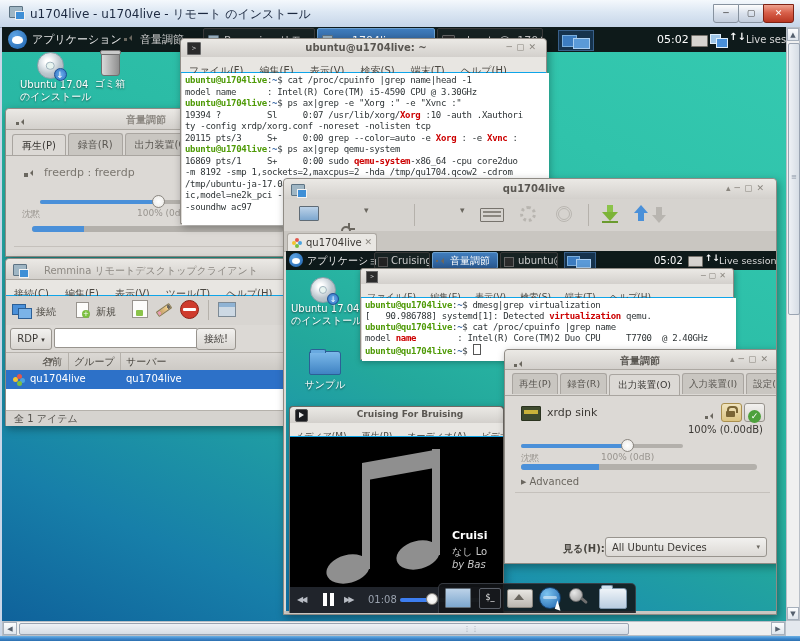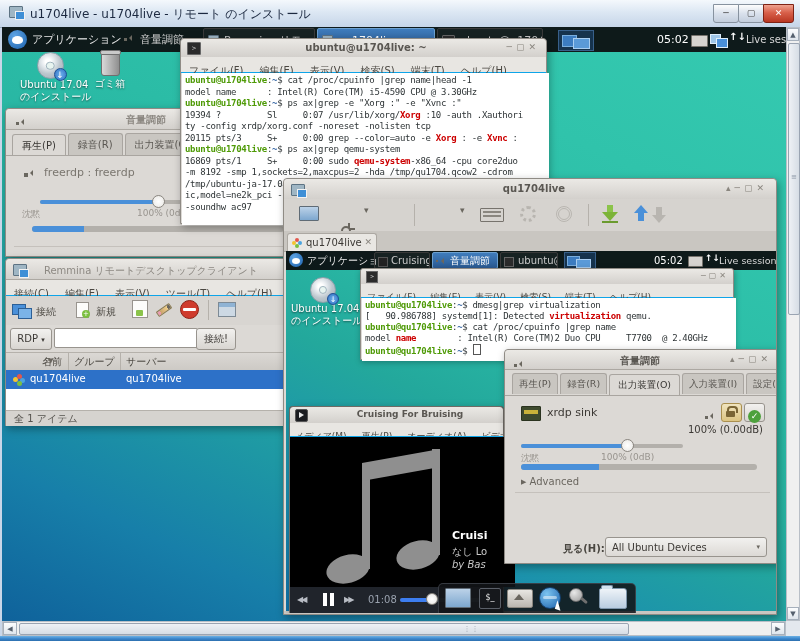--- a/index.html
+++ b/index.html
@@ -343,20 +343,24 @@
         </div>
 
         <div class="abs" style="left:5px;top:26px;width:64px;">
           <div class="cdicon" style="width:26px;height:26px;margin:0 auto;">
             <div class="cdhole"></div>
             <div class="cdbadge" style="right:-4px;bottom:-3px;width:12px;height:12px;font-size:8px;line-height:11px;">↓</div>
           </div>
           <div class="deskicon-label">Ubuntu 17.04</div>
           <div class="deskicon-label">のインストール</div>
         </div>
+        <div class="abs" style="left:13px;top:100px;width:52px;">
+          <div class="foldericon" style="width:30px;height:22px;margin:0 auto;"></div>
+          <div class="deskicon-label" style="margin-top:4px;">サンプル</div>
+        </div>
 
         <div class="abs win" style="left:74px;top:17px;width:374px;height:92px;z-index:1;border-radius:3px 3px 0 0;box-shadow:1px 2px 6px rgba(0,0,0,.3);">
           <div class="abs tbar" style="left:0;top:0;width:100%;height:15px;border-radius:3px 3px 0 0;">
             <div class="abs" style="left:5px;top:2px;width:10px;height:10px;background:#2b2b2b;border:1px solid #666;color:#ddd;font-size:5px;line-height:9px;text-align:center;">&gt;</div>
             <div class="abs tbar-title" style="left:100px;top:18px;width:180px;font-size:9px;color:#8d8983;text-align:center;">ubuntu@qu1704live: ~</div>
             <div class="abs tbar-btns" style="right:4px;top:2px;font-size:8px;letter-spacing:3px;"><span>─</span><span>▢</span><span>✕</span></div>
           </div>
           <div class="abs menubar" style="left:0;top:15px;width:100%;height:14px;padding:1px 0 0 6px;box-sizing:border-box;">
             <span class="menuitem" style="font-size:9px;margin-right:9px;">ファイル(F)</span>
             <span class="menuitem" style="font-size:9px;margin-right:9px;">編集(E)</span>
@@ -375,21 +379,21 @@
             </div>
             <div class="abs tbar-title" style="left:50px;top:2px;width:140px;font-size:9px;">Cruising For Bruising</div>
           </div>
           <div class="abs menubar" style="left:0;top:16px;width:100%;height:14px;padding:1px 0 0 5px;box-sizing:border-box;white-space:nowrap;overflow:hidden;">
             <span class="menuitem" style="font-size:9px;margin-right:10px;">メディア(M)</span>
             <span class="menuitem" style="font-size:9px;margin-right:10px;">再生(P)</span>
             <span class="menuitem" style="font-size:9px;margin-right:10px;">オーディオ(A)</span>
             <span class="menuitem" style="font-size:9px;margin-right:10px;">ビデオ(V)</span>
             
           </div>
-          <div class="abs" style="left:0;top:30px;width:100%;height:150px;background:#000;overflow:hidden;padding-left:12px;">
+          <div class="abs" style="left:0;top:30px;width:100%;height:150px;background:#000;overflow:hidden;">
             <svg width="130" height="140" style="position:absolute;left:30px;top:8px;" viewBox="0 0 130 140">
               <ellipse cx="28" cy="124" rx="22" ry="14" fill="#8f8f8f" transform="rotate(-15 28 124)"></ellipse>
               <ellipse cx="98" cy="110" rx="22" ry="14" fill="#8f8f8f" transform="rotate(-15 98 110)"></ellipse>
               <rect x="42" y="18" width="8" height="106" fill="#8f8f8f"></rect>
               <rect x="112" y="4" width="8" height="106" fill="#8f8f8f"></rect>
               <polygon points="42,18 120,4 120,22 42,36" fill="#8f8f8f"></polygon>
             </svg>
             <div class="abs" style="left:162px;top:92px;color:#fff;font-size:11px;font-weight:bold;white-space:nowrap;">Cruisi</div>
             <div class="abs" style="left:162px;top:108px;color:#c9c9c9;font-size:10px;white-space:nowrap;">なし Lo</div>
             <div class="abs" style="left:162px;top:122px;color:#c9c9c9;font-size:10px;font-style:italic;white-space:nowrap;">by Bas</div>

